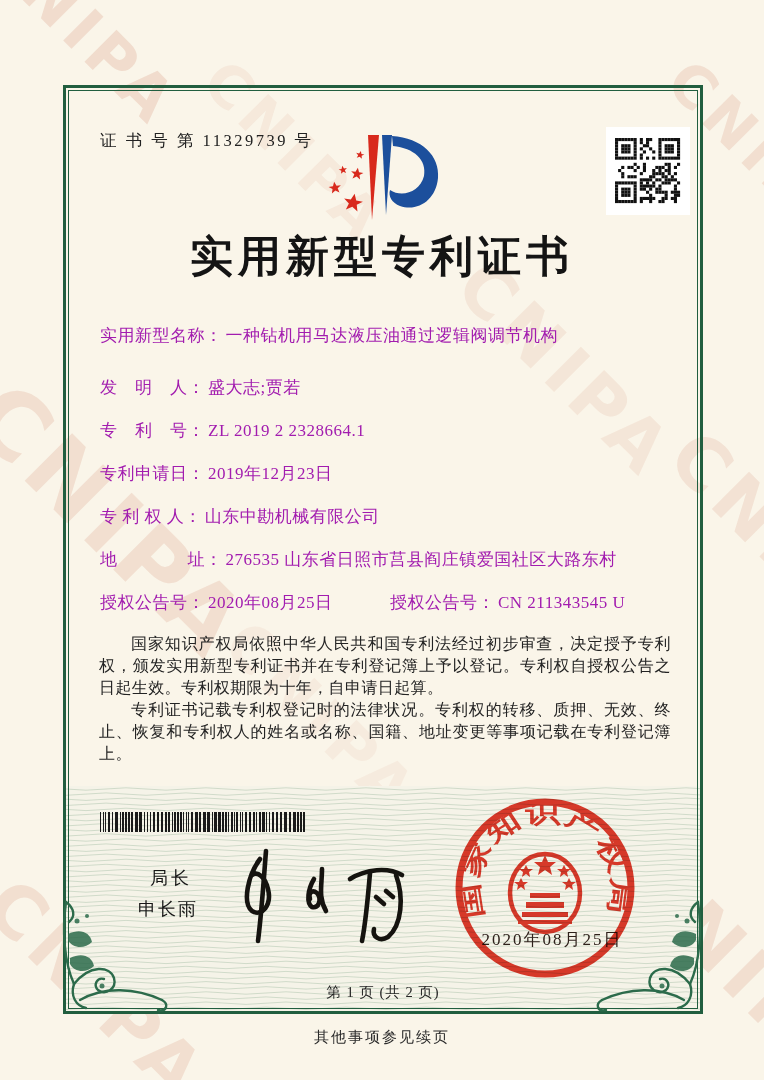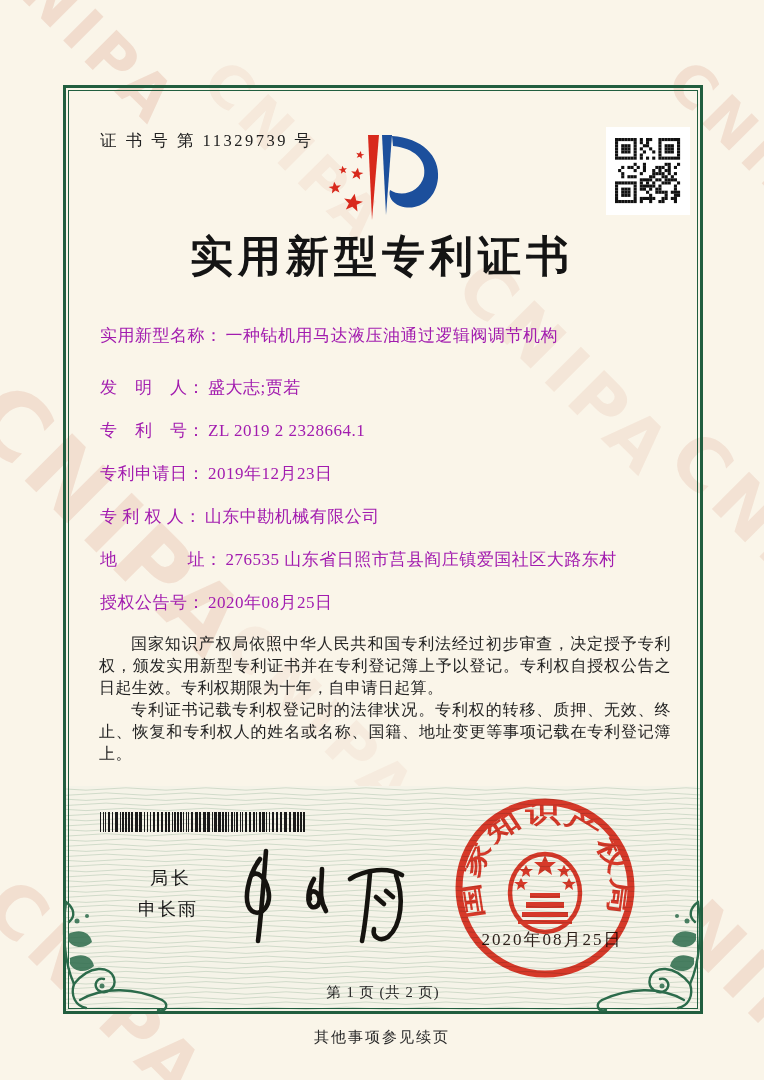--- a/index.html
+++ b/index.html
@@ -393,20 +393,23 @@
     <span class="flabel">专利申请日：</span><span class="fvalue">2019年12月23日</span>
   </div>
   <div class="abs z4 field-row" style="top:505px">
     <span class="flabel">专 利 权 人：</span><span class="fvalue">山东中勘机械有限公司</span>
   </div>
   <div class="abs z4 field-row" style="top:548px">
     <span class="flabel">地　　　　址：</span><span class="fvalue">276535 山东省日照市莒县阎庄镇爱国社区大路东村</span>
   </div>
   <div class="abs z4 field-row" style="top:591px">
     <span class="flabel">授权公告号：</span><span class="fvalue">2020年08月25日</span>
+    <span class="f2">
+      <span class="flabel">授权公告号：</span><span class="fvalue">CN 211343545 U</span>
+    </span>
   </div>
 
   <div class="abs z4 paras">
     <p>国家知识产权局依照中华人民共和国专利法经过初步审查，决定授予专利权，颁发实用新型专利证书并在专利登记簿上予以登记。专利权自授权公告之日起生效。专利权期限为十年，自申请日起算。</p>
     <p>专利证书记载专利权登记时的法律状况。专利权的转移、质押、无效、终止、恢复和专利权人的姓名或名称、国籍、地址变更等事项记载在专利登记簿上。</p>
   </div>
 
   <svg class="abs z4" style="left:100px;top:812px" width="212" height="20" viewBox="0 0 212 20">
       <g id="bcg" fill="#1a1a1a">
         <rect x="0" y="0" width="1" height="20"></rect>

